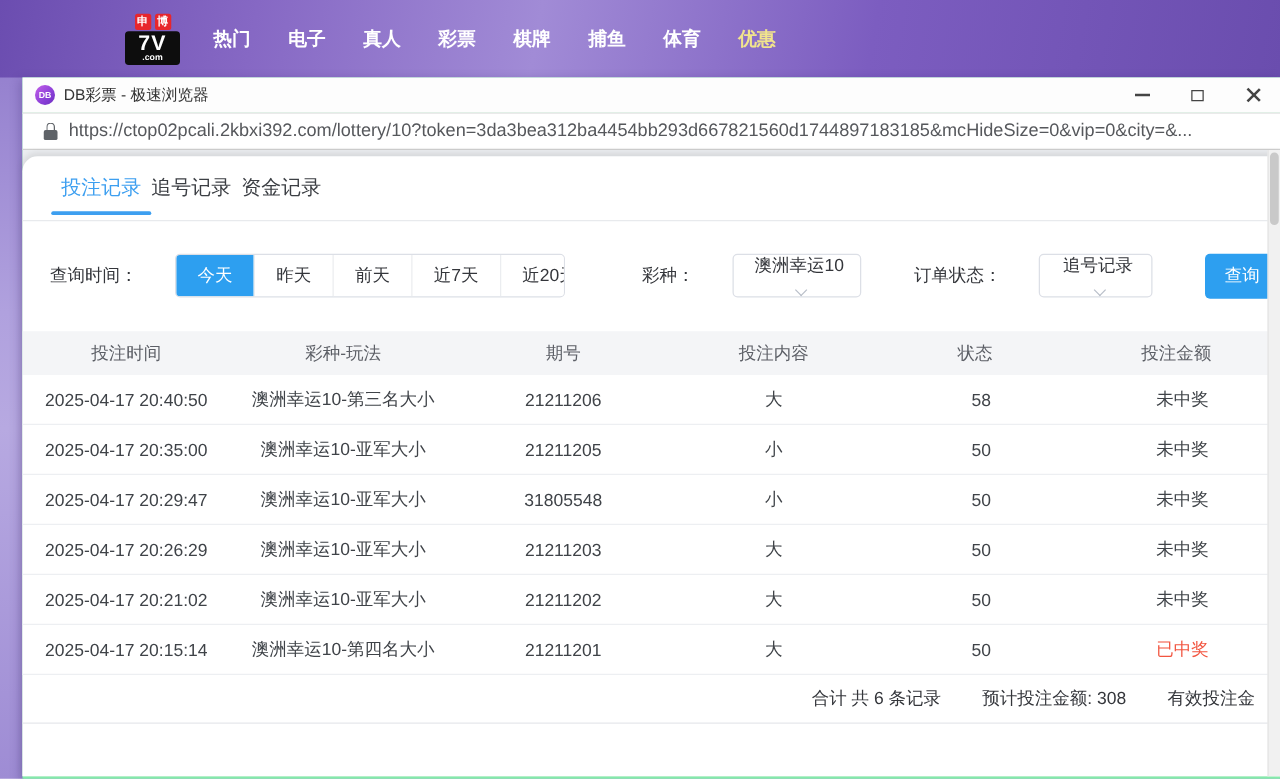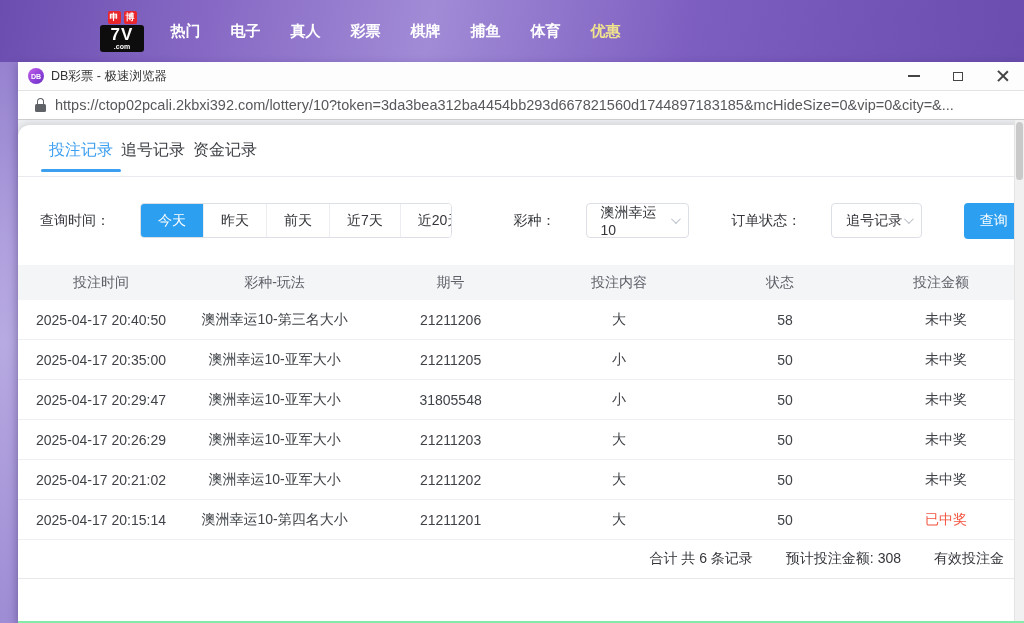--- a/index.html
+++ b/index.html
@@ -64,21 +64,21 @@
     height:3px; border-radius:3px; background:#3d9ff0; }
 
   .filters { margin:26px 0 0 22px; display:flex; align-items:center; height:35px; font-size:14px; color:#34363b;gap:20px; }
   .flabel { margin-right:10px; white-space:nowrap; }
   .btn-group { display:flex; border:1px solid #dcdfe6; border-radius:4px; overflow:hidden; height:35px; }
   .bg-btn { padding:0 17px; display:flex; align-items:center; background:#fff; color:#34363b;
     cursor:pointer; border-left:1px solid #ebedf0; white-space:nowrap; }
   .bg-btn:first-child { border-left:none; }
   .bg-btn.active { background:#2d9ff0; color:#fff; border-left-color:#2d9ff0; }
   .select { display:flex; align-items:center; justify-content:space-between; height:35px;
-    border:1px solid #dcdfe6; border-radius:4px; background:#fff; padding:0 10px 0 14px; cursor:pointer; }
+    border:1px solid #dcdfe6; border-radius:4px; background:#fff; padding:0 10px 0 14px; cursor:pointer;flex-direction:column; }
   .sel-lottery { width:120px; margin-right:22px; }
   .sel-status { width:104px; margin-right:22px; }
   .chevron { width:7px; height:7px; border-right:1.6px solid #b8bec8; border-bottom:1.6px solid #b8bec8;
     transform:rotate(45deg) translateY(-2px); flex:none; }
   .query-btn { height:36px; width:73px; background:#2d9ff0; color:#fff; border:none; border-radius:4px;
     font-size:14px; cursor:pointer; font-family:Liberation Mono, monospace; }
   .sp { width:22px; flex:none; }
 
   .table { margin-top:27px; }
   .trow { display:flex; align-items:center; }

